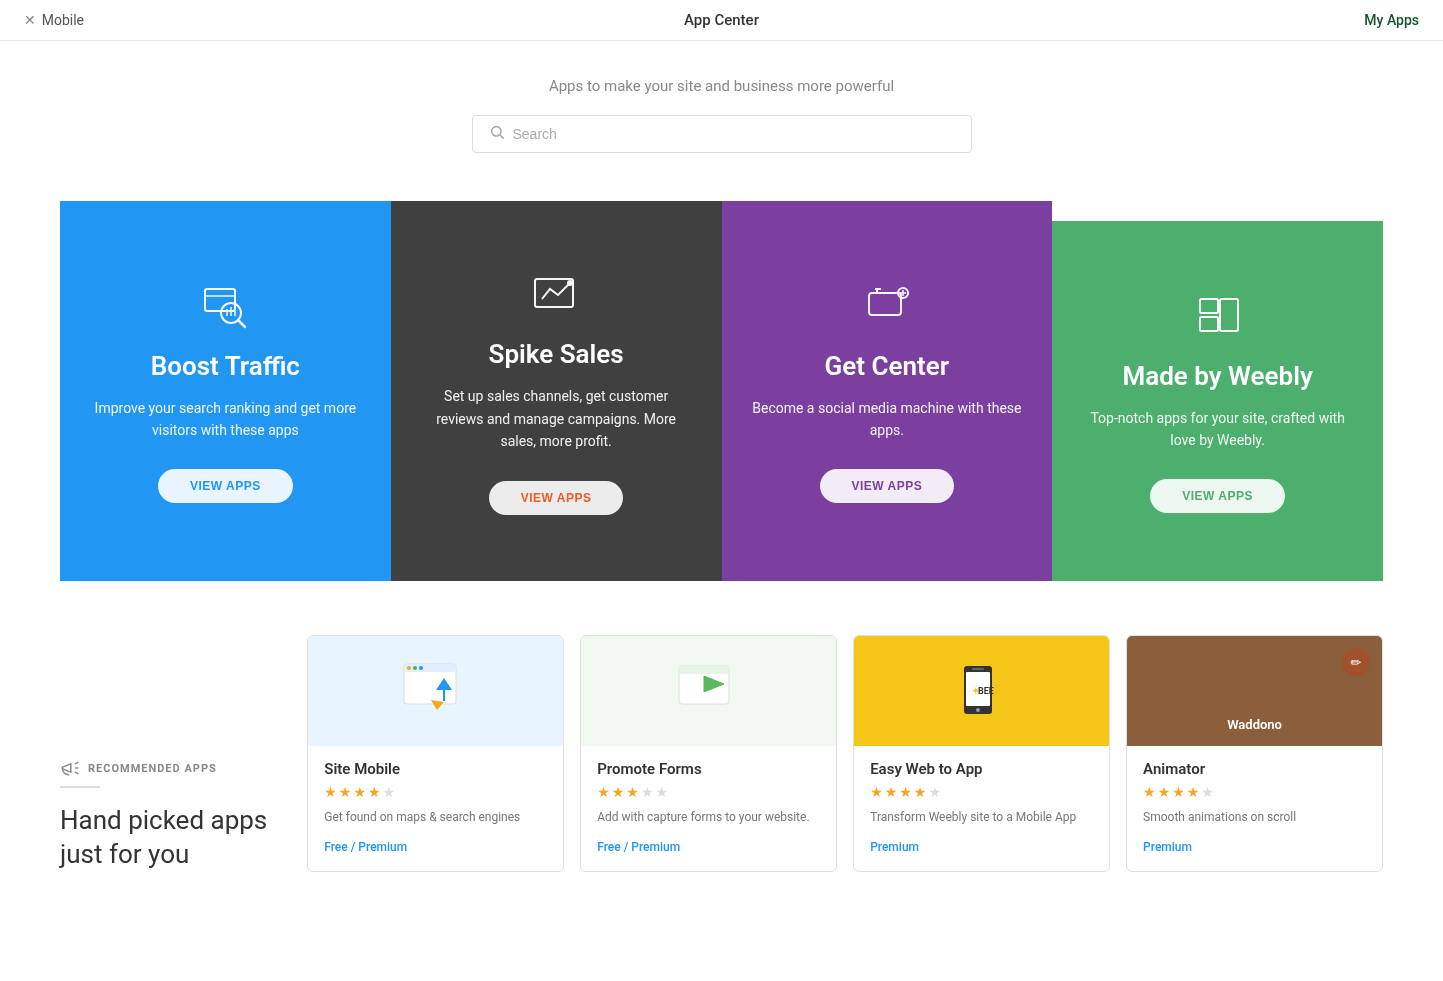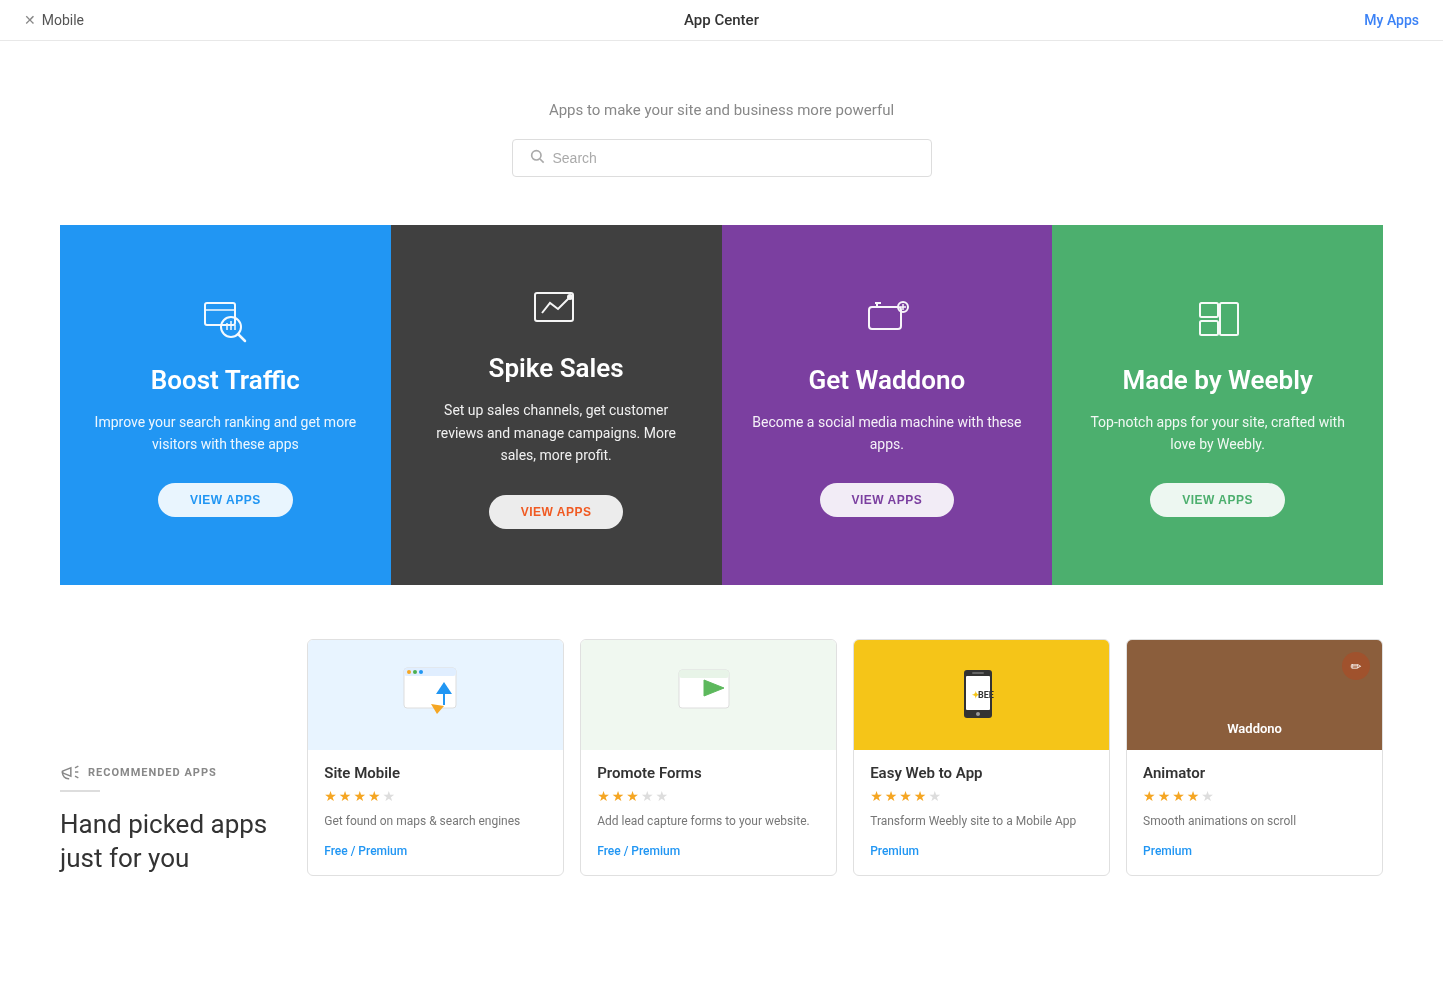--- a/index.html
+++ b/index.html
@@ -34,45 +34,44 @@
     .header-title {
       position: absolute;
       left: 50%;
       transform: translateX(-50%);
       font-size: 15px;
       font-weight: 500;
       color: #333;
       text-align: center;
     }
     .header-myapps {
-      color: #3b82f6;
+      color: #14532d;
       font-size: 14px;
       font-weight: 500;
       cursor: pointer;
       margin-left: auto;
     }
 
     
     .hero {
       text-align: center;
       padding: 36px 20px 24px;
     }
     .hero-subtitle {
       color: #888;
       font-size: 15px;
       margin-bottom: 20px;
-      margin-top: 24px;
     }
     .search-container {
       display: inline-flex;
       align-items: center;
       border: 1px solid #ddd;
       border-radius: 4px;
       padding: 8px 16px;
-      width: 420px;
+      width: 500px;
       background: #fff;
     }
     .search-icon-svg {
       color: #aaa;
       margin-right: 8px;
       flex-shrink: 0;
     }
     .search-input {
       border: none;
       outline: none;
@@ -125,21 +124,21 @@
       padding: 10px 32px;
       font-size: 12px;
       font-weight: 700;
       letter-spacing: 0.5px;
       cursor: pointer;
       color: #555;
     }
     .cat-blue { background: #2196f3; }
     .cat-orange { background: #404040; }
     .cat-purple { background: #7b3fa0; }
-    .cat-green { background: #4caf6e; }
+    .cat-green { background: #4caf6e; margin-top: 20px; }
 
     .cat-blue .view-apps-btn { color: #2196f3; }
     .cat-orange .view-apps-btn { color: #f05a22; }
     .cat-purple .view-apps-btn { color: #7b3fa0; }
     .cat-green .view-apps-btn { color: #4caf6e; }
 
     
     .recommended-section {
       padding: 30px 60px;
       display: flex;
@@ -349,21 +348,21 @@
       <svg width="52" height="52" viewBox="0 0 52 52" fill="none">
         <rect x="8" y="14" width="32" height="22" rx="3" stroke="white" stroke-width="2" fill="none"></rect>
         <polyline points="8,36 16,28 22,34 32,24 44,36" stroke="white" stroke-width="0" fill="none"></polyline>
         <line x1="16" y1="14" x2="16" y2="10" stroke="white" stroke-width="2"></line>
         <line x1="14" y1="10" x2="20" y2="10" stroke="white" stroke-width="2"></line>
         <circle cx="42" cy="14" r="5" fill="none" stroke="white" stroke-width="2"></circle>
         <line x1="42" y1="11" x2="42" y2="17" stroke="white" stroke-width="1.5"></line>
         <line x1="39" y1="14" x2="45" y2="14" stroke="white" stroke-width="1.5"></line>
       </svg>
     </div>
-    <h2>Get Waddono</h2>
+    <h2>Get Center</h2>
     <p>Become a social media machine with these apps.</p>
     <button class="view-apps-btn">VIEW APPS</button>
   </div>
 
   <div class="category-card cat-green">
     <div class="card-icon">
       <svg width="52" height="52" viewBox="0 0 52 52" fill="none">
         <rect x="8" y="10" width="18" height="14" rx="1.5" stroke="white" stroke-width="2" fill="none"></rect>
         <rect x="8" y="28" width="18" height="14" rx="1.5" stroke="white" stroke-width="2" fill="none"></rect>
         <rect x="28" y="10" width="18" height="32" rx="1.5" stroke="white" stroke-width="2" fill="none"></rect>
@@ -435,21 +434,21 @@
       </div>
       <div class="app-card-body">
         <h4>Promote Forms</h4>
         <div class="stars">
           <span class="star">★</span>
           <span class="star">★</span>
           <span class="star">★</span>
           <span class="star empty">★</span>
           <span class="star empty">★</span>
         </div>
-        <p>Add lead capture forms to your website.</p>
+        <p>Add with capture forms to your website.</p>
         <span class="pricing">Free / Premium</span>
       </div>
     </div>
 
     <div class="app-card">
       <div class="app-card-thumb thumb-easy-web">
         <svg width="80" height="70" viewBox="0 0 80 70" fill="none">
           <rect x="22" y="10" width="28" height="48" rx="3" fill="#333"></rect>
           <rect x="24" y="16" width="24" height="34" rx="1" fill="#fff"></rect>
           <circle cx="36" cy="54" r="2" fill="#999"></circle>

